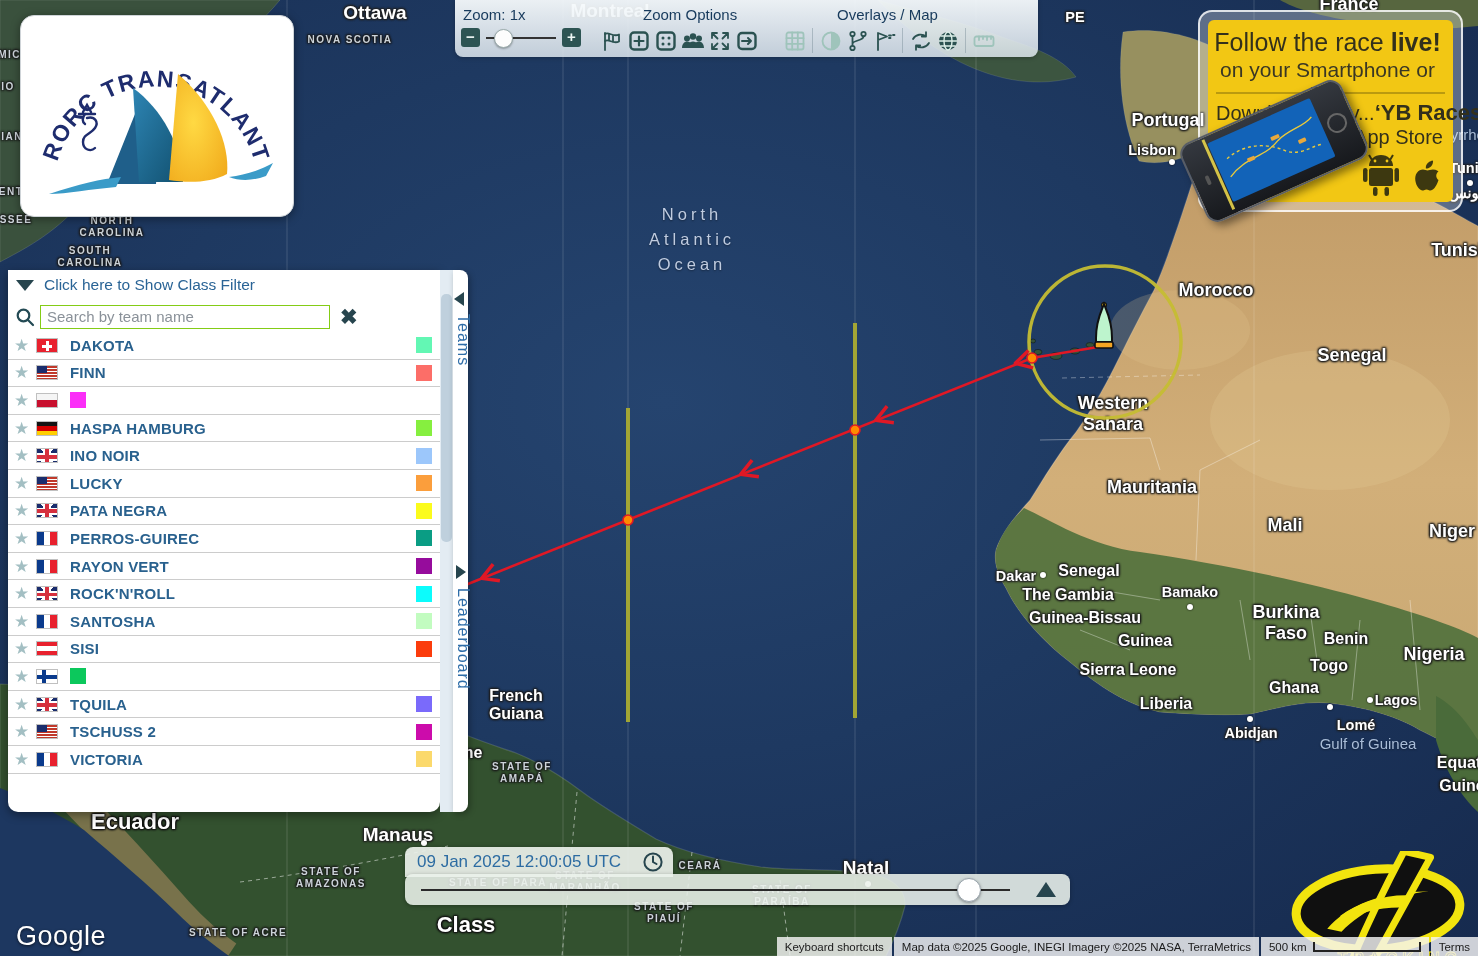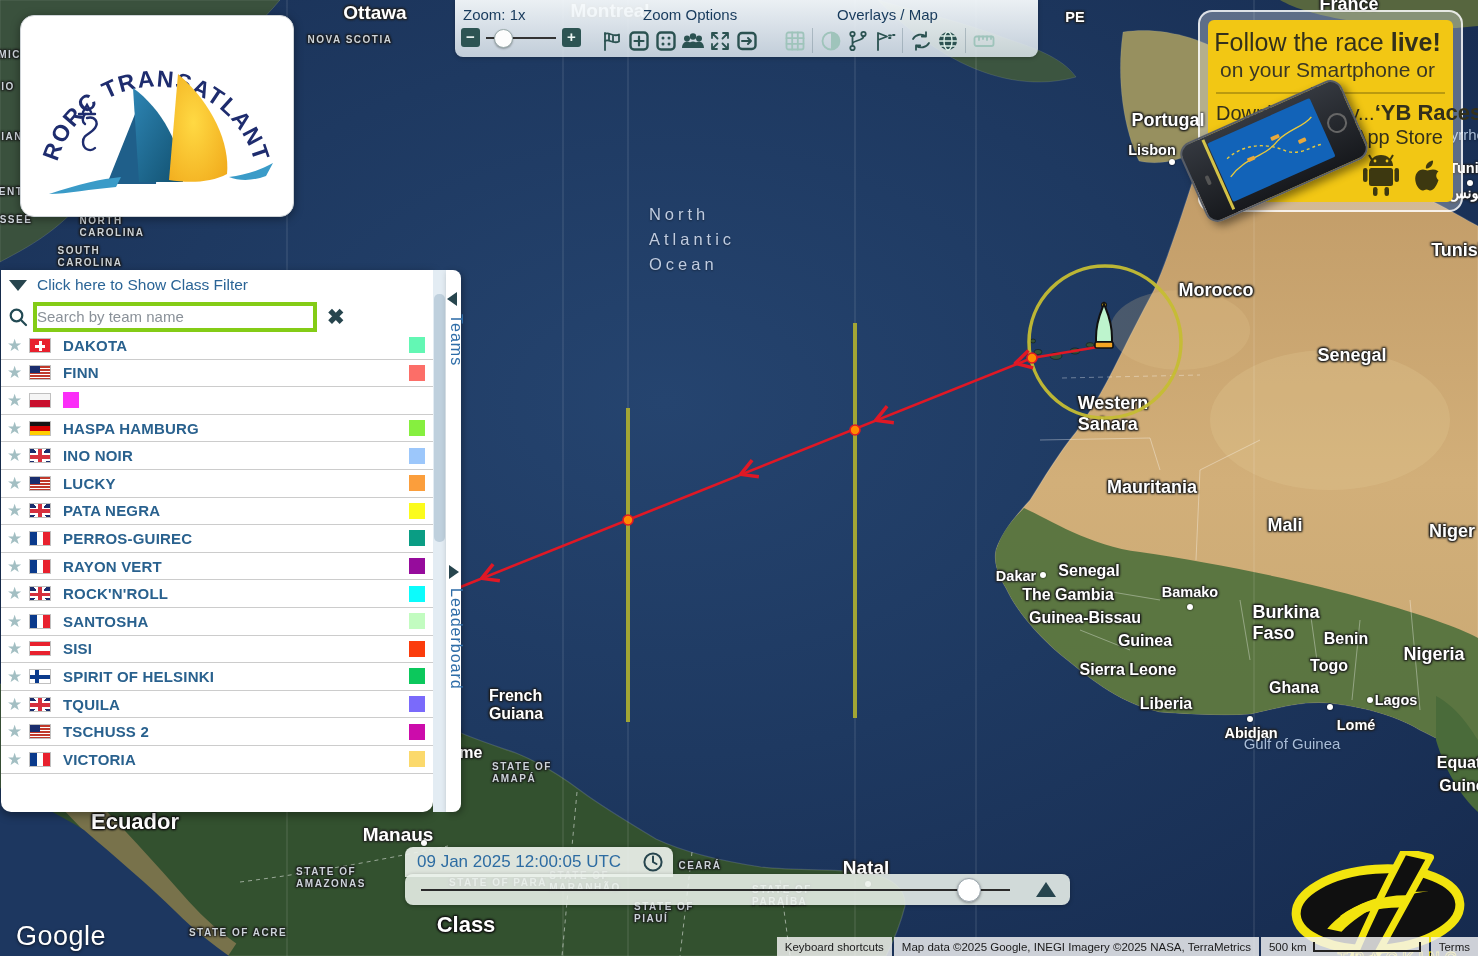--- a/index.html
+++ b/index.html
@@ -1,21 +1,21 @@
 <!DOCTYPE html>
 <html><head>
 <meta charset="utf-8">
 <style>
   html,body{margin:0;padding:0;background:#0e1f3d;font-family:"Liberation Sans",sans-serif;}
   #stage{position:relative;width:1478px;height:956px;overflow:hidden;background:
     radial-gradient(ellipse at 45% 42%, #25446f 0%, #1e3961 45%, #162a4e 100%);}
   svg{display:block}
   .abs{position:absolute}
   
-  .mlabel{position:absolute;transform:translate(-50%,-50%);white-space:pre-line;text-align:left;pointer-events:none;line-height:1.15}
+  .mlabel{position:absolute;transform:translate(-50%,-50%);white-space:pre-line;text-align:center;pointer-events:none;line-height:1.15}
   .lab-country{font-size:18px;font-weight:bold;color:#fff;text-shadow:-1px -1px 2px #1c1c1c,1px -1px 2px #1c1c1c,-1px 1px 2px #1c1c1c,1px 1px 2px #1c1c1c}
   .lab-country-sm{font-size:16px;font-weight:bold;color:#fff;text-shadow:-1px -1px 2px #1c1c1c,1px -1px 2px #1c1c1c,-1px 1px 2px #1c1c1c,1px 1px 2px #1c1c1c}
   .lab-country-xl{font-size:22px;font-weight:bold;color:#fff;text-shadow:-1px -1px 2px #111,1px -1px 2px #111,-1px 1px 2px #111,1px 1px 2px #111}
   .lab-city{font-size:14.5px;font-weight:bold;color:#fff;text-shadow:-1px -1px 2px #222,1px -1px 2px #222,-1px 1px 2px #222,1px 1px 2px #222}
   .lab-city-lg{font-size:19px;font-weight:bold;color:#fff;text-shadow:-1px -1px 2px #222,1px -1px 2px #222,-1px 1px 2px #222,1px 1px 2px #222}
   .lab-state{font-size:10px;font-weight:bold;color:#ccd3d9;letter-spacing:1.5px;text-shadow:-1px -1px 2px #1a1a1a,1px 1px 2px #1a1a1a,1px -1px 2px #1a1a1a,-1px 1px 2px #1a1a1a}
   .lab-ocean{font-size:16.5px;color:#c0cce0;letter-spacing:4px;line-height:1.5;text-shadow:0 1px 2px rgba(0,0,0,.4)}
   .lab-water{font-size:15px;color:#a9bdd8;text-shadow:0 1px 2px rgba(0,0,0,.35)}
   .map-dot{position:absolute;width:6px;height:6px;border-radius:50%;background:#fff;box-shadow:0 0 2px #000;transform:translate(-50%,-50%)}
   
@@ -41,33 +41,33 @@
   .bn-div{position:absolute;left:8px;right:8px;top:72px;border-top:2px solid rgba(130,110,10,.5)}
   .bn-l3{position:absolute;left:8px;top:80px;font-size:20px;color:#33301c;white-space:nowrap}
   .bn-l4{position:absolute;right:10px;top:106px;font-size:20px;color:#33301c}
   .bn-logos{position:absolute;right:8px;bottom:4px}
   .phone{position:absolute;left:-14px;top:96px;width:172px;height:82px;background:linear-gradient(#34383f,#17191d);border:2px solid #585d66;border-radius:13px;transform:rotate(-24deg);box-shadow:3px 5px 8px rgba(0,0,0,.45)}
   .phone .screen{position:absolute;left:28px;top:7px;width:112px;height:64px;background:#1263b8;border-radius:2px}
   .phone .btn{position:absolute;right:7px;top:31px;width:16px;height:16px;border:2px solid #666;border-radius:50%}
   .phone .spk{position:absolute;left:12px;top:36px;width:4px;height:10px;background:#555;border-radius:2px}
   .phone .edge{position:absolute;left:24px;top:2px;width:3px;height:76px;background:#e8d44a;opacity:.9}
   
-  .panel{left:1px;top:270px;width:460px;height:542px;z-index:8}
+  .panel{left:8px;top:270px;width:460px;height:542px;z-index:8}
   .panel-main{position:absolute;left:0;top:0;width:432px;height:542px;background:#fff;border-radius:0 0 10px 10px;box-shadow:0 3px 10px rgba(0,0,0,.4)}
   .panel-scroll{position:absolute;left:432px;top:0;width:13px;height:542px;background:#e3ecf3}
   .panel-thumb{position:absolute;left:1px;top:24px;width:11px;height:248px;background:#bfd0dd;border-radius:5px;cursor:pointer}
   .panel-tabs{position:absolute;left:445px;top:0;width:15px;height:542px;background:#fff;border-radius:0 8px 8px 0;box-shadow:2px 2px 6px rgba(0,0,0,.3)}
   .vtab{position:absolute;left:-7px;width:26px;text-align:center;color:#2e6da8;font-size:16px;writing-mode:vertical-rl;letter-spacing:1px;cursor:pointer}
   .tri-left{width:0;height:0;border-top:7px solid transparent;border-bottom:7px solid transparent;border-right:10px solid #27454e;position:absolute;left:1px;cursor:pointer}
   .tri-right{width:0;height:0;border-top:7px solid transparent;border-bottom:7px solid transparent;border-left:10px solid #27454e;position:absolute;left:3px;cursor:pointer}
   .filter-row{position:absolute;left:0;top:0;height:30px;display:flex;align-items:center;padding-left:8px;cursor:pointer}
   .tri-down{width:0;height:0;border-left:9px solid transparent;border-right:9px solid transparent;border-top:11px solid #27454e;margin-right:10px}
   .filter-row span{color:#2a6496;font-size:15.5px}
   .search-row{position:absolute;left:0;top:31px;height:31px;width:100%;display:flex;align-items:center;padding-left:6px;box-sizing:border-box}
-  .search-input{width:276px;height:22px;border:4px solid #84cc16;font-size:15px;padding:0 0;margin-left:4px;color:#333;font-family:"Liberation Sans",sans-serif}
+  .search-input{width:276px;height:22px;border:1px solid #84cc16;font-size:15px;padding:0 6px;margin-left:4px;color:#333;font-family:"Liberation Sans",sans-serif}
   .search-input::placeholder{color:#8a9199}
   .x-btn{margin-left:10px;font-size:21px;font-weight:bold;color:#27454e;cursor:pointer;line-height:1}
   .team-list{position:absolute;left:0;top:62px;width:432px}
   .team-row{height:26.6px;border-bottom:1px solid #ccc;display:flex;align-items:center;padding:0 8px 0 6px;cursor:pointer}
   .star{color:#a3bfc3;font-size:17px;width:22px;flex:none}
   .flag{width:22px;height:15px;border:1px solid #c0c0c0;box-sizing:border-box;position:relative;flex:none;margin-right:12px;overflow:hidden}
   .team-name{flex:1;color:#29618e;font-size:15px;font-weight:bold;letter-spacing:.2px}
   .swatch{width:16px;height:16px;flex:none}
   .flag-ch{background:#e8212e}
   .flag-ch::before{content:"";position:absolute;left:8.5px;top:2.5px;width:3px;height:10px;background:#fff}
@@ -231,21 +231,21 @@
       <div class="mlabel lab-country-sm" style="left: 1145px; top: 641px;">Guinea</div>
       <div class="mlabel lab-country-sm" style="left: 1346px; top: 639px;">Benin</div>
       <div class="mlabel lab-country-sm" style="left: 1128px; top: 670px;">Sierra Leone</div>
       <div class="mlabel lab-country-sm" style="left: 1329px; top: 666px;">Togo</div>
       <div class="mlabel lab-country-sm" style="left: 1294px; top: 688px;">Ghana</div>
       <div class="mlabel lab-country" style="left: 1434px; top: 654px;">Nigeria</div>
       <div class="mlabel lab-country-sm" style="left: 1166px; top: 704px;">Liberia</div>
       <div class="mlabel lab-city" style="left: 1396px; top: 700px;">Lagos</div>
       <div class="mlabel lab-city" style="left: 1356px; top: 725px;">Lomé</div>
       <div class="mlabel lab-city" style="left: 1251px; top: 733px;">Abidjan</div>
-      <div class="mlabel lab-water" style="left: 1292px; top: 744px;">Gulf of Guinea</div>
+      <div class="mlabel lab-water" style="left: 1368px; top: 744px;">Gulf of Guinea</div>
       <div class="mlabel lab-country-sm" style="left: 1459px; top: 763px;">Equat</div>
       <div class="mlabel lab-country-sm" style="left: 1462px; top: 786px;">Guine</div>
       <div class="mlabel lab-country-sm" style="left: 451px; top: 731px;">na</div>
       <div class="mlabel lab-country-sm" style="left: 446px; top: 753px;">Suriname</div>
       <div class="mlabel lab-country-sm" style="left: 516px; top: 705px;">French
 Guiana</div>
       <div class="mlabel lab-state" style="left: 522px; top: 772px;">STATE OF
 AMAPÁ</div>
       <div class="mlabel lab-country-xl" style="left: 135px; top: 822px;">Ecuador</div>
       <div class="mlabel lab-city-lg" style="left: 398px; top: 835px;">Manaus</div>
@@ -619,21 +619,20 @@
   <div class="team-row">
     <span class="star">★</span>
     <span class="flag flag-at"></span>
     <span class="team-name">SISI</span>
     <span class="swatch" style="background: rgb(251, 60, 12);"></span>
   </div>
 
   <div class="team-row">
     <span class="star">★</span>
     <span class="flag flag-fi"></span>
-    <span class="team-name">SPIRIT OF HELSINKI</span>
     <span class="swatch" style="background: rgb(12, 200, 92);"></span>
   </div>
 
   <div class="team-row">
     <span class="star">★</span>
     <span class="flag flag-gb"></span>
     <span class="team-name">TQUILA</span>
     <span class="swatch" style="background: rgb(122, 106, 251);"></span>
   </div>
 

